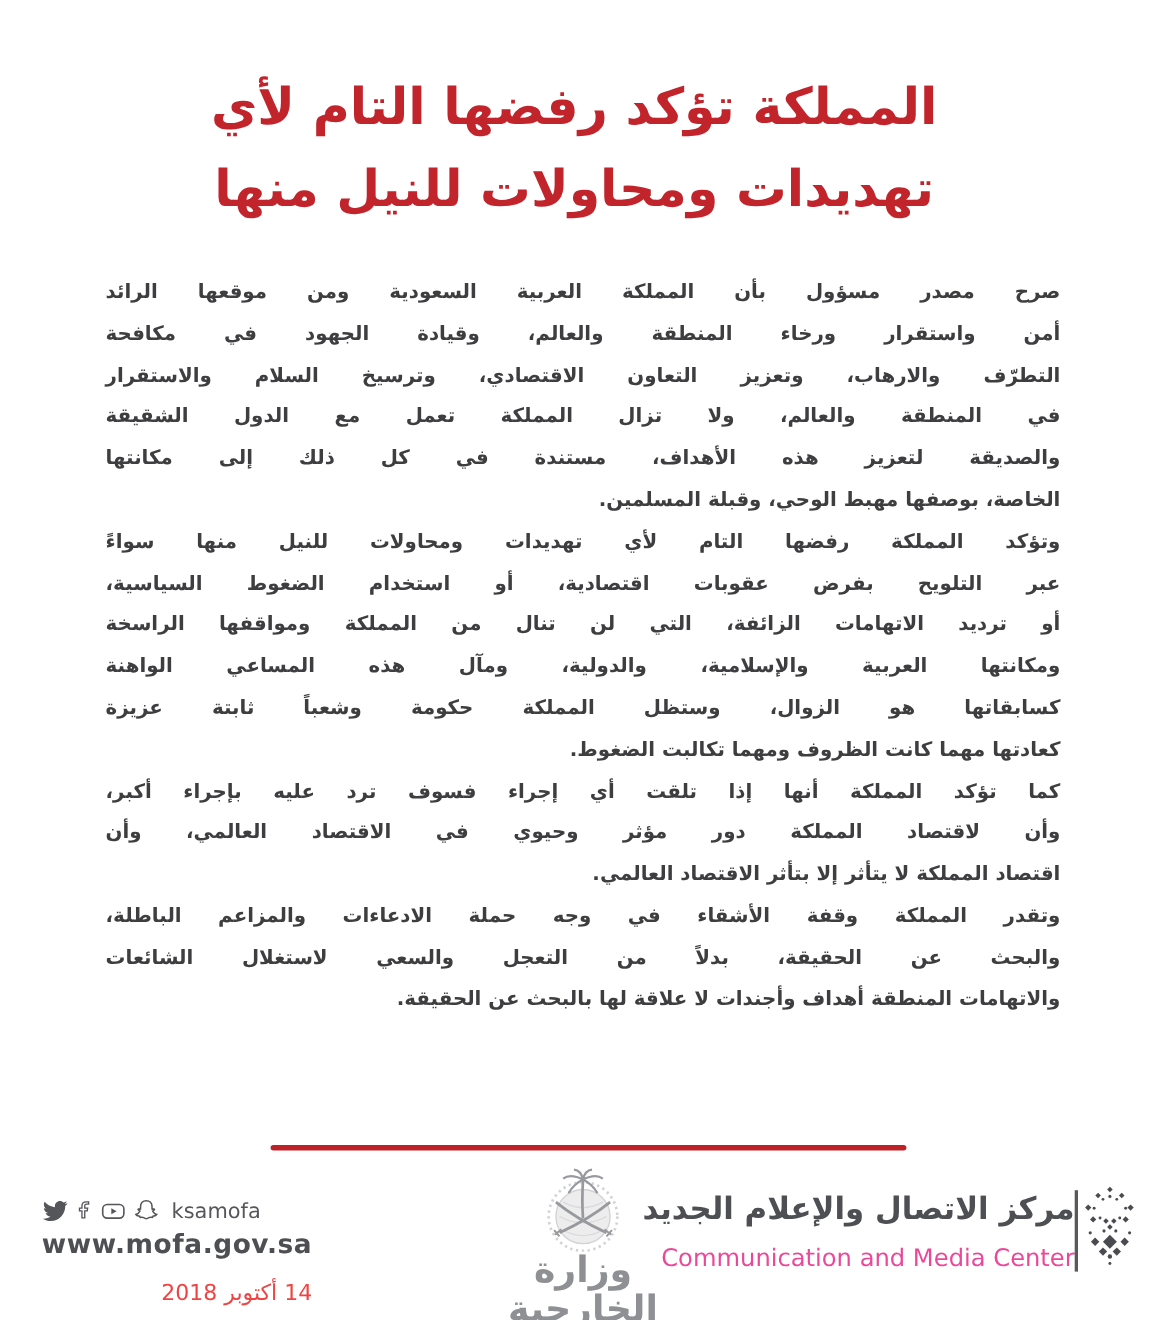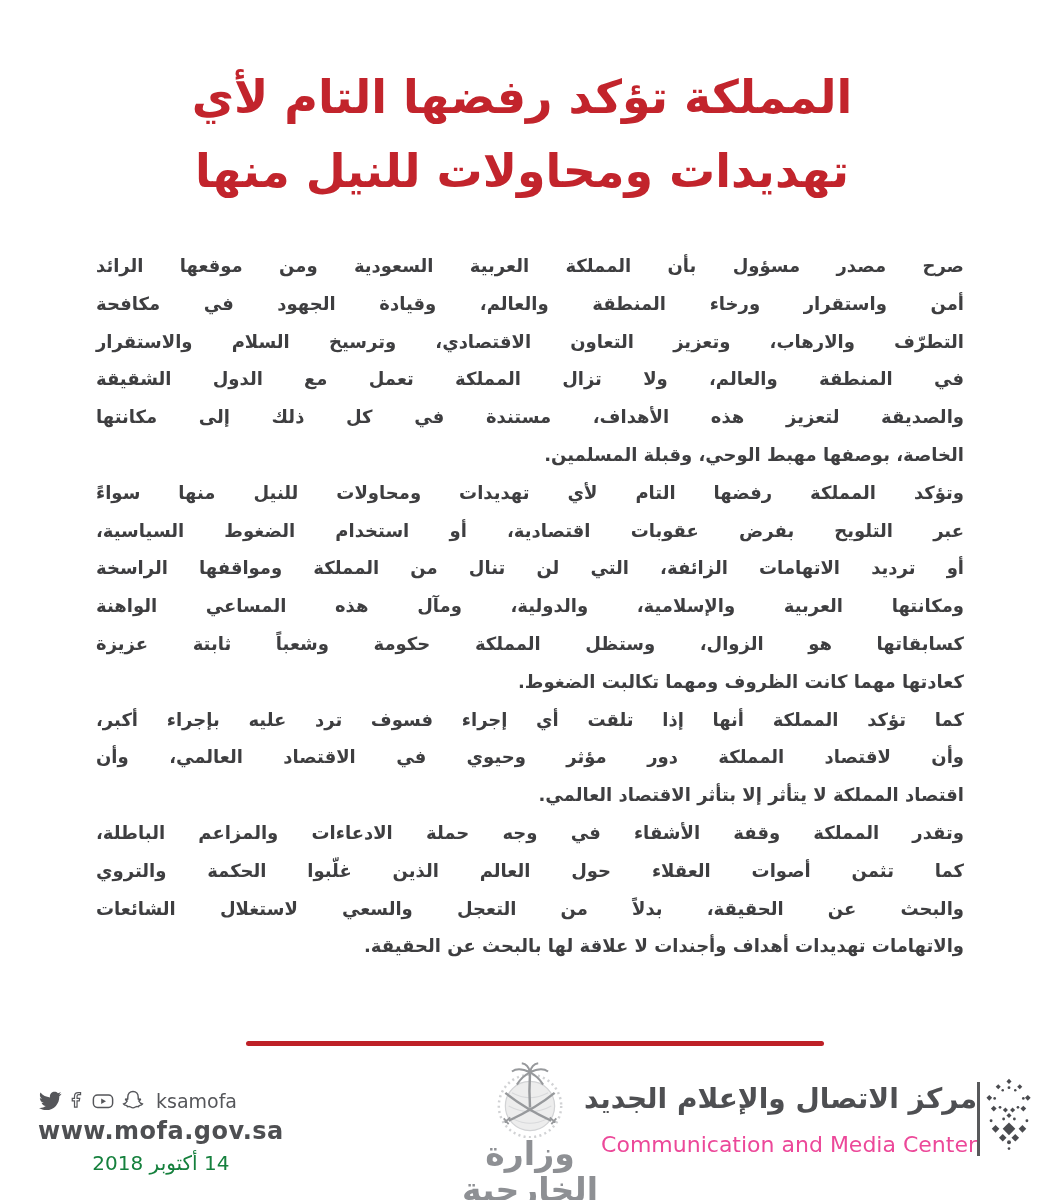--- a/index.html
+++ b/index.html
@@ -21,21 +21,21 @@
            background:#BE2127;border-radius:3px;}
 
   
   .footer{position:absolute;top:1060px;left:0;width:1060px;height:140px;color:#55565A;}
 
   .footer-left{position:absolute;left:38px;top:28px;}
   .social-row{display:flex;align-items:center;gap:5px;height:26px;text-align:right;}
   .social-row svg{display:block;}
   .social-handle{font-size:19px;color:#55565A;margin-left:6px;}
   .website{font-size:24px;font-weight:bold;color:#4E4F52;margin-top:3px;letter-spacing:.5px;}
-  .date{font-size:20px;color:#15803d;direction:rtl;text-align:center;margin-top:6px;}
+  .date{font-size:20px;color:#ef4444;direction:rtl;text-align:right;margin-top:18px;}
 
   .footer-center{position:absolute;left:50%;top:0;transform:translateX(-50%);
                  width:220px;text-align:center;}
   .emblem{display:block;margin:0 auto;}
   .calligraphy{font-size:33px;font-weight:bold;color:#8E9094;direction:rtl;line-height:36px;margin-top:-2px;}
 
   .footer-right{position:absolute;right:22px;top:16px;display:flex;align-items:center;}
   .cmc-text{text-align:right;}
   .cmc-ar{font-size:28px;font-weight:bold;color:#4E4F52;direction:rtl;line-height:34px;}
   .cmc-en{font-size:22px;color:#ec4899;margin-top:16px;}
@@ -65,23 +65,22 @@
     <div class="line">أو ترديد الاتهامات الزائفة، التي لن تنال من المملكة ومواقفها الراسخة</div>
     <div class="line">ومكانتها العربية والإسلامية، والدولية، ومآل هذه المساعي الواهنة</div>
     <div class="line">كسابقاتها هو الزوال، وستظل المملكة حكومة وشعباً ثابتة عزيزة</div>
     <div class="line line-last">كعادتها مهما كانت الظروف ومهما تكالبت الضغوط.</div>
 
     <div class="line">كما تؤكد المملكة أنها إذا تلقت أي إجراء فسوف ترد عليه بإجراء أكبر،</div>
     <div class="line">وأن لاقتصاد المملكة دور مؤثر وحيوي في الاقتصاد العالمي، وأن</div>
     <div class="line line-last">اقتصاد المملكة لا يتأثر إلا بتأثر الاقتصاد العالمي.</div>
 
     <div class="line">وتقدر المملكة وقفة الأشقاء في وجه حملة الادعاءات والمزاعم الباطلة،</div>
-    <div class="line">كما تثمن أصوات العقلاء حول العالم الذين غلّبوا الحكمة والتروي</div>
     <div class="line">والبحث عن الحقيقة، بدلاً من التعجل والسعي لاستغلال الشائعات</div>
-    <div class="line line-last">والاتهامات تهديدات أهداف وأجندات لا علاقة لها بالبحث عن الحقيقة.</div>
+    <div class="line line-last">والاتهامات المنطقة أهداف وأجندات لا علاقة لها بالبحث عن الحقيقة.</div>
   </div>
 
   <div class="divider"></div>
 
   <div class="footer">
 
     <div class="footer-left">
       <div class="social-row">
         <span>
           <svg width="24" height="24" viewBox="0 0 24 24">

